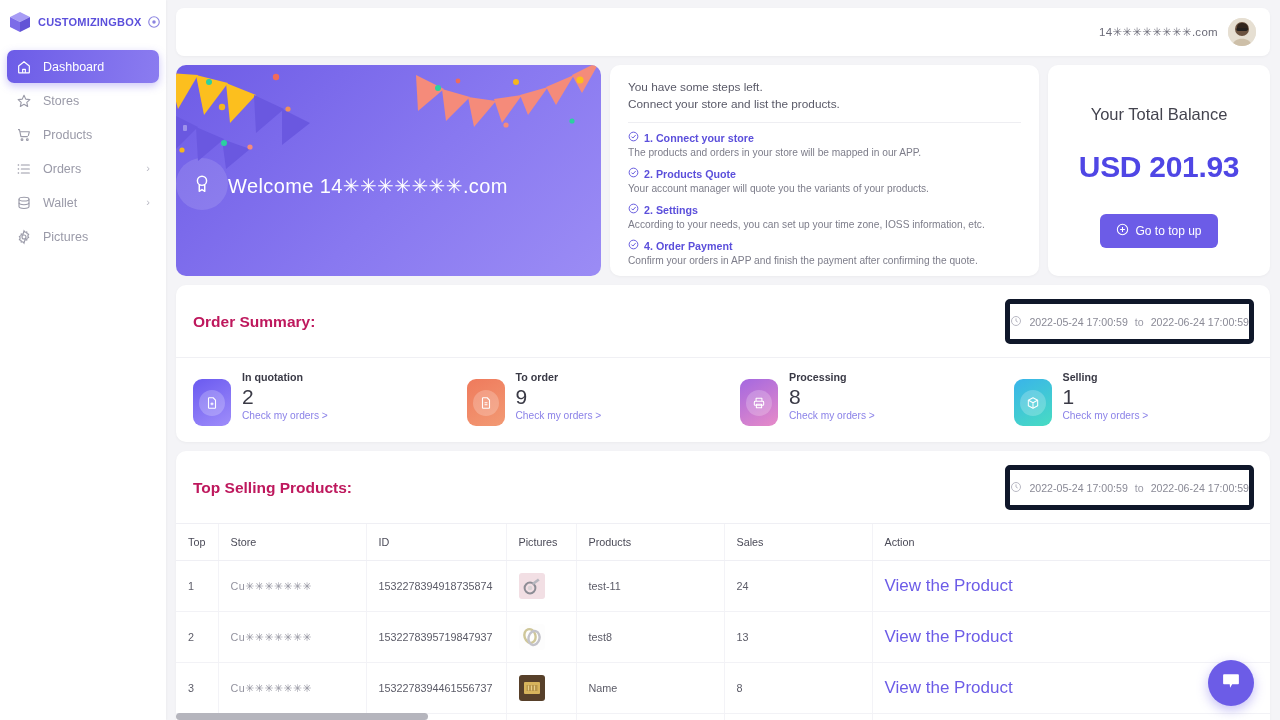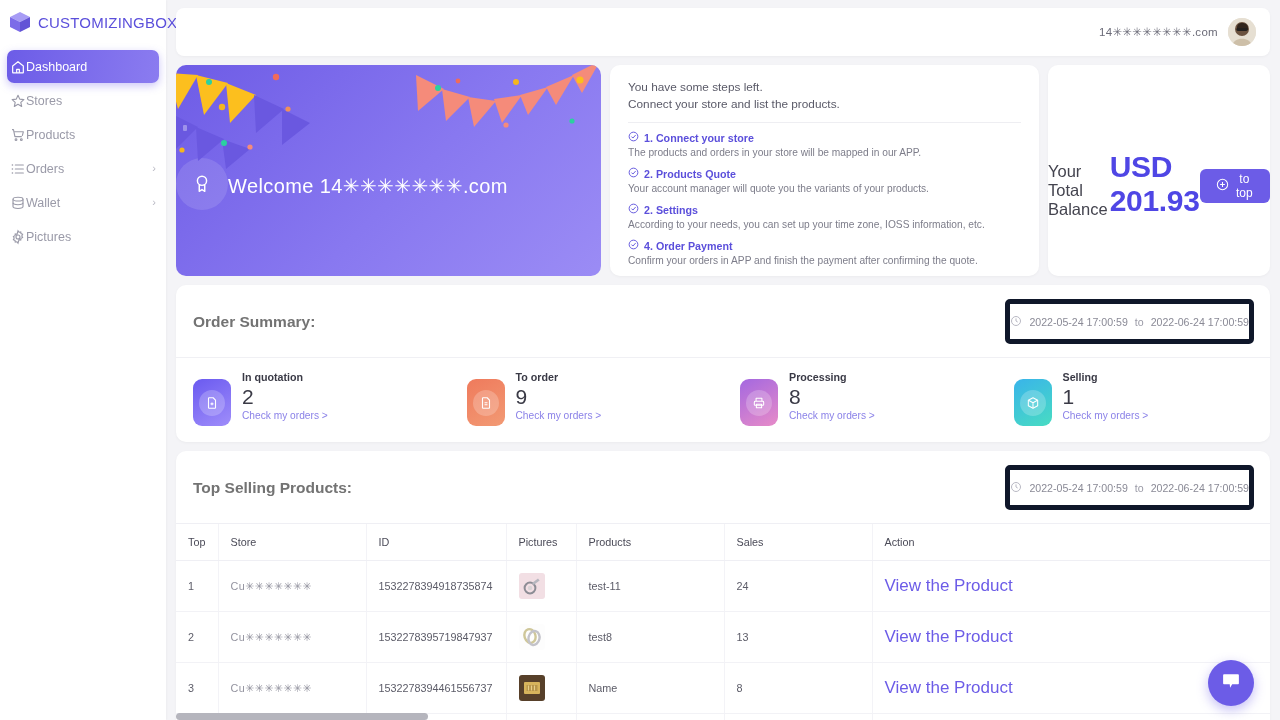--- a/index.html
+++ b/index.html
@@ -14,28 +14,28 @@
 
   
   .sidebar {
     width: 166px; height: 720px; background: #fff;
     flex: 0 0 166px; padding: 0; position: relative;
     box-shadow: 1px 0 2px rgba(0,0,0,.03);
   }
   .brand { display: flex; align-items: center; height: 44px; padding: 0 10px 0 8px; gap: 6px; }
   .brand-cube { width: 24px; height: 24px; flex: 0 0 24px; }
   .brand-name {
-    font-size: 15px; font-weight: normal; letter-spacing: .2px;
+    font-size: 11px; font-weight: bold; letter-spacing: .2px;
     color: #5b4fdb; white-space: nowrap;
   }
   .collapse-icon { margin-left: auto; width: 14px; height: 14px; flex: 0 0 14px; }
   .nav { padding: 6px 7px 0 7px; }
   .nav-item {
-    display: flex; align-items: center; 
-    height: 33px; border-radius: 7px; padding: 0 3px;
+    display: flex; align-items: center; gap: 11px;
+    height: 33px; border-radius: 7px; padding: 0 9px;
     color: #9a9aa8; font-size: 12.5px; cursor: pointer; margin-bottom: 1px;
     position: relative;
   }
   .nav-item .ico { width: 16px; height: 16px; flex: 0 0 16px; display: block; }
   .nav-item.active {
     background: linear-gradient(100deg,#6c5ce7 0%,#8b7cf0 100%);
     color: #fff; box-shadow: 0 3px 8px rgba(108,92,231,.35);
   }
   .nav-chev { margin-left: auto; font-size: 11px; color: #b9b9c4; line-height: 1; }
 
@@ -82,41 +82,41 @@
   .step-title {
     display: flex; align-items: center; gap: 5px;
     font-size: 10.7px; font-weight: bold; color: #5b4fdb; margin-bottom: 2px;
   }
   .step-desc { font-size: 10.2px; color: #7d7d8a; margin-bottom: 8px; line-height: 13px; }
   .step-desc.last { margin-bottom: 14px; }
 
   .balance {
     width: 222px; flex: 0 0 222px; height: 211px; background: #fff;
     border-radius: 10px; box-shadow: 0 1px 3px rgba(0,0,0,.04);
-    display: flex; flex-direction: row; align-items: center;
+    display: flex; flex-direction: column; align-items: center;
   }
   .bal-title { font-size: 16.5px; color: #44444f; margin-top: 40px; }
   .bal-amount { font-size: 30px; font-weight: bold; color: #4f46e5; margin-top: 26px; letter-spacing: -.3px; }
   .topup-btn {
     margin-top: 30px; background: #6c5ce7; color: #fff;
     border: none; border-radius: 6px; height: 34px; padding: 0 16px;
     font-size: 12px; display: flex; align-items: center; gap: 6px;
     cursor: pointer; font-family: inherit;
   }
 
   
   .card {
     background: #fff; border-radius: 10px; margin-top: 9px;
     box-shadow: 0 1px 3px rgba(0,0,0,.04); overflow: hidden;
   }
   .card-head {
     display: flex; align-items: center; justify-content: space-between;
     padding: 14px 16px 13px 17px;
   }
-  .card-title { font-size: 15.5px; color: #737373; }
+  .card-title { font-size: 15.5px; color: #be185d; }
   .daterange {
     display: flex; align-items: center; gap: 7px;
     border: 5px solid #0f172a; border-radius: 5px;
     height: 45px; padding: 0 0; font-size: 10.6px; color: #8a8a96;
     background: #fff;
   }
   .daterange .sep { color: #9a9aa6; }
   .card-sep { height: 1px; background: #f0f0f4; }
 
   

